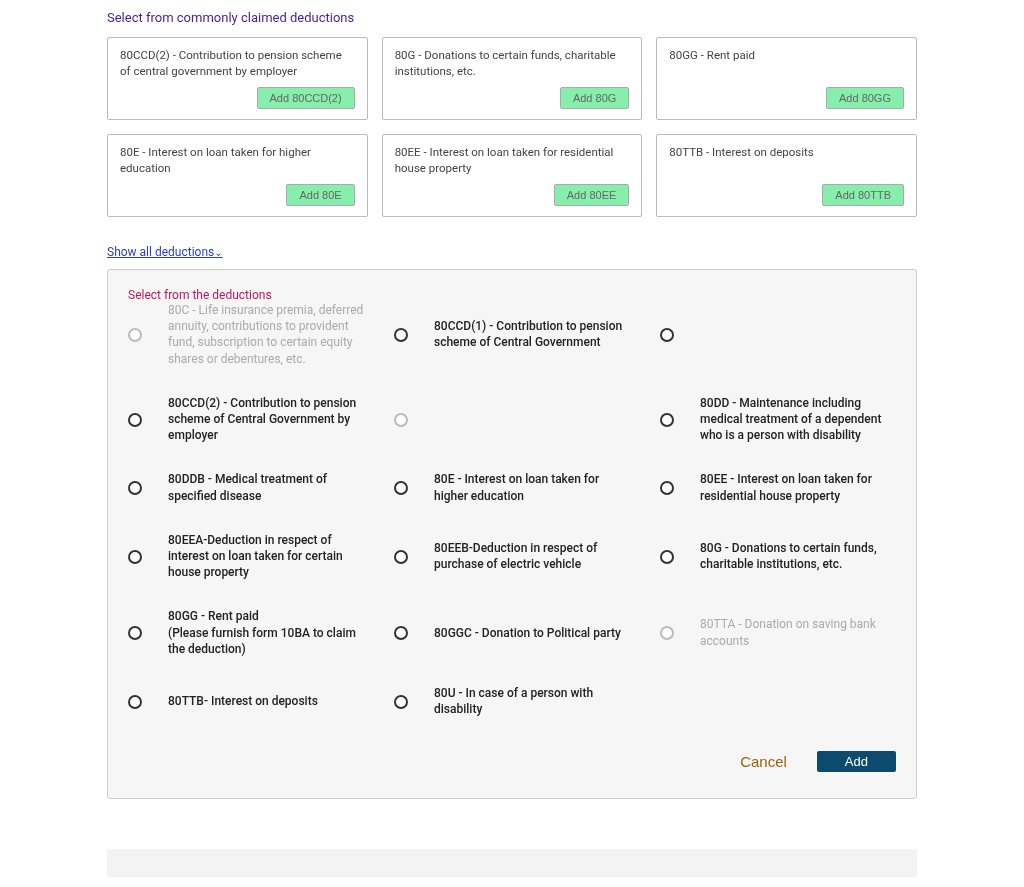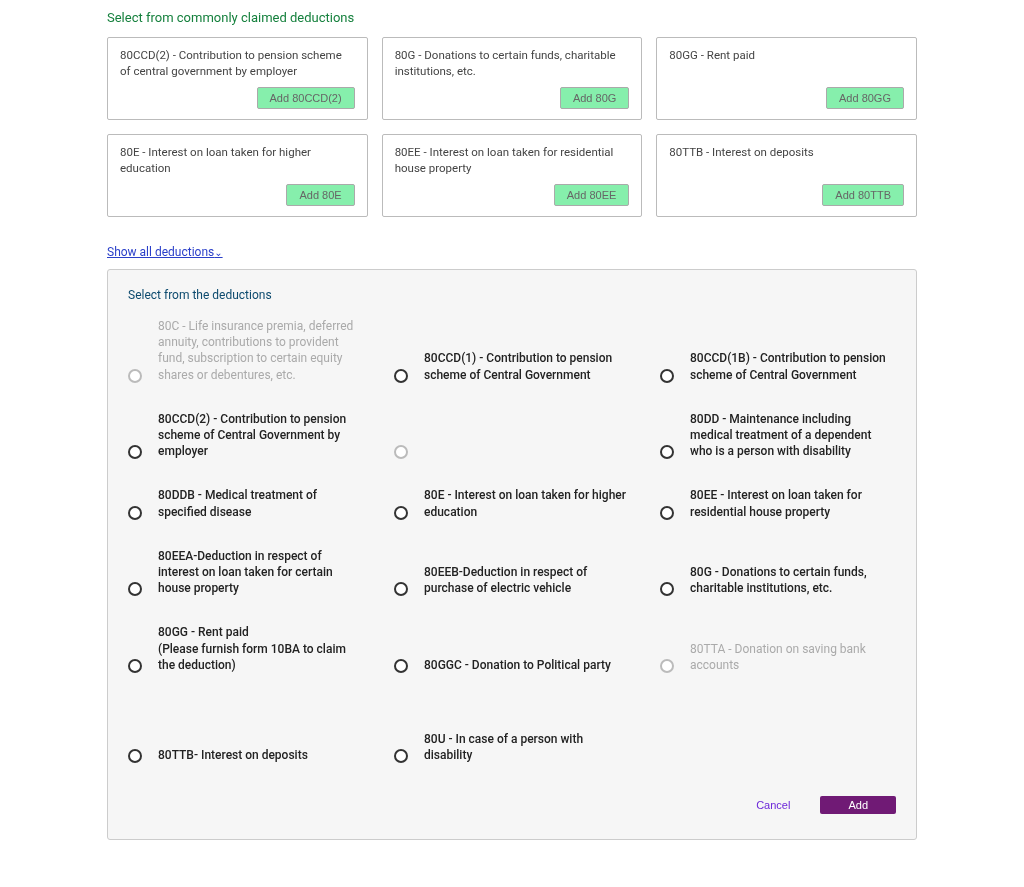--- a/index.html
+++ b/index.html
@@ -8,21 +8,21 @@
       background: #fff;
       color: #222;
       padding: 10px 0;
     }
     .container {
       width: 810px;
       margin: 0 auto;
     }
     .section-title {
       font-size: 13px;
-      color: #15803d;
+      color: #4c1d95;
       margin-bottom: 12px;
       font-weight: 400;
     }
     .cards-grid {
       display: grid;
       grid-template-columns: repeat(3, 1fr);
       gap: 14px;
       margin-bottom: 24px;
     }
     .card {
@@ -68,34 +68,33 @@
     }
     .panel {
       border: 1px solid #ccc;
       border-radius: 3px;
       background: #f6f6f6;
       padding: 18px 20px 20px 20px;
       margin-bottom: 50px;
     }
     .panel-title {
       font-size: 12px;
-      color: #0c4a6e;
-      margin-bottom: 16px;
+      color: #be185d;
     }
     .options-grid {
       display: grid;
       grid-template-columns: repeat(3, 1fr);
       column-gap: 30px;
       row-gap: 28px;
       margin-bottom: 28px;
     }
     .option {
       display: flex;
-      align-items: flex-end;
-      gap: 16px;
+      align-items: center;
+      gap: 26px;
       cursor: pointer;
     }
     .option.disabled {
       cursor: default;
     }
     .radio {
       flex-shrink: 0;
       width: 14px;
       height: 14px;
       border: 2px solid #333;
@@ -118,30 +117,30 @@
     }
     .panel-actions {
       display: flex;
       justify-content: flex-end;
       align-items: center;
       gap: 20px;
     }
     .btn-cancel {
       background: transparent;
       border: none;
-      font-size: 11px;
-      color: #6d28d9;
+      font-size: 15px;
+      color: #a16207;
       cursor: pointer;
       padding: 8px 10px;
     }
     .btn-add {
-      background: #701a75;
+      background: #0c4a6e;
       border: none;
       color: #fff;
-      font-size: 11px;
+      font-size: 13px;
       padding: 3px 28px;
       border-radius: 2px;
       cursor: pointer;
     }
     .summary-bar {
       background: #f3f3f3;
       padding: 14px 18px;
       display: flex;
       justify-content: space-between;
       align-items: center;
@@ -205,21 +204,20 @@
         <div class="option disabled">
           <div class="radio"></div>
           <div class="option-label" style="white-space: pre-line;">80C - Life insurance premia, deferred annuity, contributions to provident fund, subscription to certain equity shares or debentures, etc.</div>
         </div>
         <div class="option">
           <div class="radio"></div>
           <div class="option-label" style="white-space: pre-line;">80CCD(1) - Contribution to pension scheme of Central Government</div>
         </div>
         <div class="option">
           <div class="radio"></div>
-          <div class="option-label" style="white-space: pre-line;">80CCD(1B) - Contribution to pension scheme of Central Government</div>
         </div>
         <div class="option">
           <div class="radio"></div>
           <div class="option-label" style="white-space: pre-line;">80CCD(2) - Contribution to pension scheme of Central Government by employer</div>
         </div>
         <div class="option disabled">
           <div class="radio"></div>
         </div>
         <div class="option">
           <div class="radio"></div>
@@ -261,21 +259,21 @@
         <div class="option disabled">
           <div class="radio"></div>
           <div class="option-label" style="white-space: pre-line;">80TTA - Donation on saving bank accounts</div>
         </div>
         <div class="option">
           <div class="radio"></div>
           <div class="option-label" style="white-space: pre-line;">80TTB- Interest on deposits</div>
         </div>
         <div class="option">
           <div class="radio"></div>
-          <div class="option-label" style="white-space: pre-line; margin-top: 30px;">80U - In case of a person with disability</div>
+          <div class="option-label" style="white-space: pre-line;">80U - In case of a person with disability</div>
         </div>
       </div>
     <div class="panel-actions">
       <button class="btn-cancel">Cancel</button>
       <button class="btn-add">Add</button>
     </div>
   </div>
 
   <div class="summary-bar">
     

